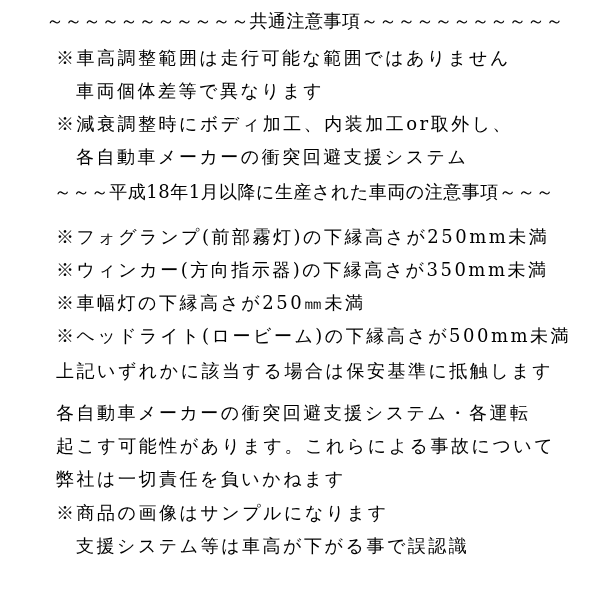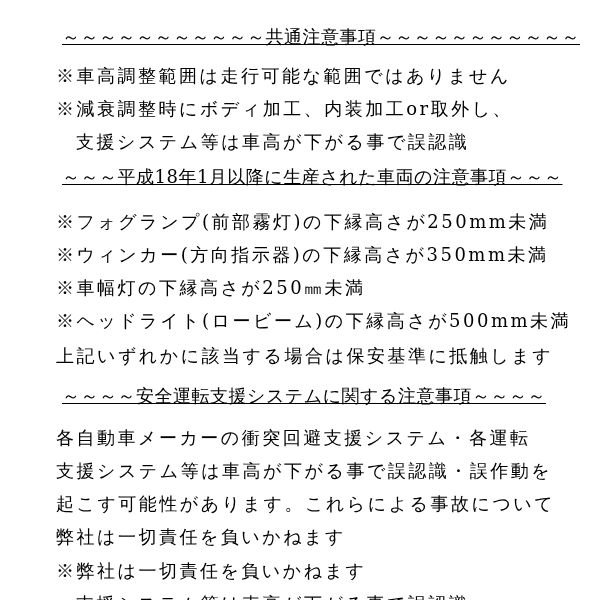--- a/index.html
+++ b/index.html
@@ -12,27 +12,27 @@
     box-sizing: border-box;
     width: 600px;
     height: 600px;
     background: #ffffff;
     color: #000000;
     font-family: "DejaVu Serif", "Liberation Serif", serif;
     padding: 9px 38px 0 46px;
     overflow: hidden;
   }
   .heading {
-    margin: 16px;
+    margin: 0;
     font-size: 18px;
     line-height: 23px;
     letter-spacing: 0.5px;
+    text-align: center;
     white-space: nowrap;
     font-weight: 500;
-    text-decoration: underline;
   }
   .line {
     margin: 10px;
     font-size: 18px;
     line-height: 23px;
     letter-spacing: 2.5px;
     white-space: nowrap;
     font-weight: 400;
   }
   .indent { padding-left: 20px; }
@@ -48,42 +48,41 @@
 </style>
 </head>
 <body>
 
 <div class="page">
 
   <p class="heading heading-common">～～～～～～～～～～～共通注意事項～～～～～～～～～～～</p>
 
   <div class="block-common">
     <p class="line">※車高調整範囲は走行可能な範囲ではありません</p>
+    <p class="line indent">車両個体差等で異なります</p>
     <p class="line">※減衰調整時にボディ加工、内装加工or取外し、</p>
-    <p class="line indent">支援システム等は車高が下がる事で誤認識</p>
+    <p class="line indent">各自動車メーカーの衝突回避支援システム</p>
   </div>
 
   <p class="heading heading-h18">～～～平成18年1月以降に生産された車両の注意事項～～～</p>
 
   <div class="block-h18">
     <p class="line">※フォグランプ(前部霧灯)の下縁高さが250mm未満</p>
     <p class="line">※ウィンカー(方向指示器)の下縁高さが350mm未満</p>
     <p class="line">※車幅灯の下縁高さが250㎜未満</p>
     <p class="line">※ヘッドライト(ロービーム)の下縁高さが500mm未満</p>
   </div>
 
   <p class="line note-h18">上記いずれかに該当する場合は保安基準に抵触します</p>
 
-  <p class="heading heading-safety">～～～～安全運転支援システムに関する注意事項～～～～</p>
 
   <div class="block-safety">
     <p class="line">各自動車メーカーの衝突回避支援システム・各運転</p>
-    <p class="line">支援システム等は車高が下がる事で誤認識・誤作動を</p>
     <p class="line">起こす可能性があります。これらによる事故について</p>
     <p class="line">弊社は一切責任を負いかねます</p>
   </div>
 
   <div class="block-sample">
-    <p class="line">※弊社は一切責任を負いかねます</p>
+    <p class="line">※商品の画像はサンプルになります</p>
     <p class="line indent">支援システム等は車高が下がる事で誤認識</p>
   </div>
 
 </div>
 
 </body></html>

